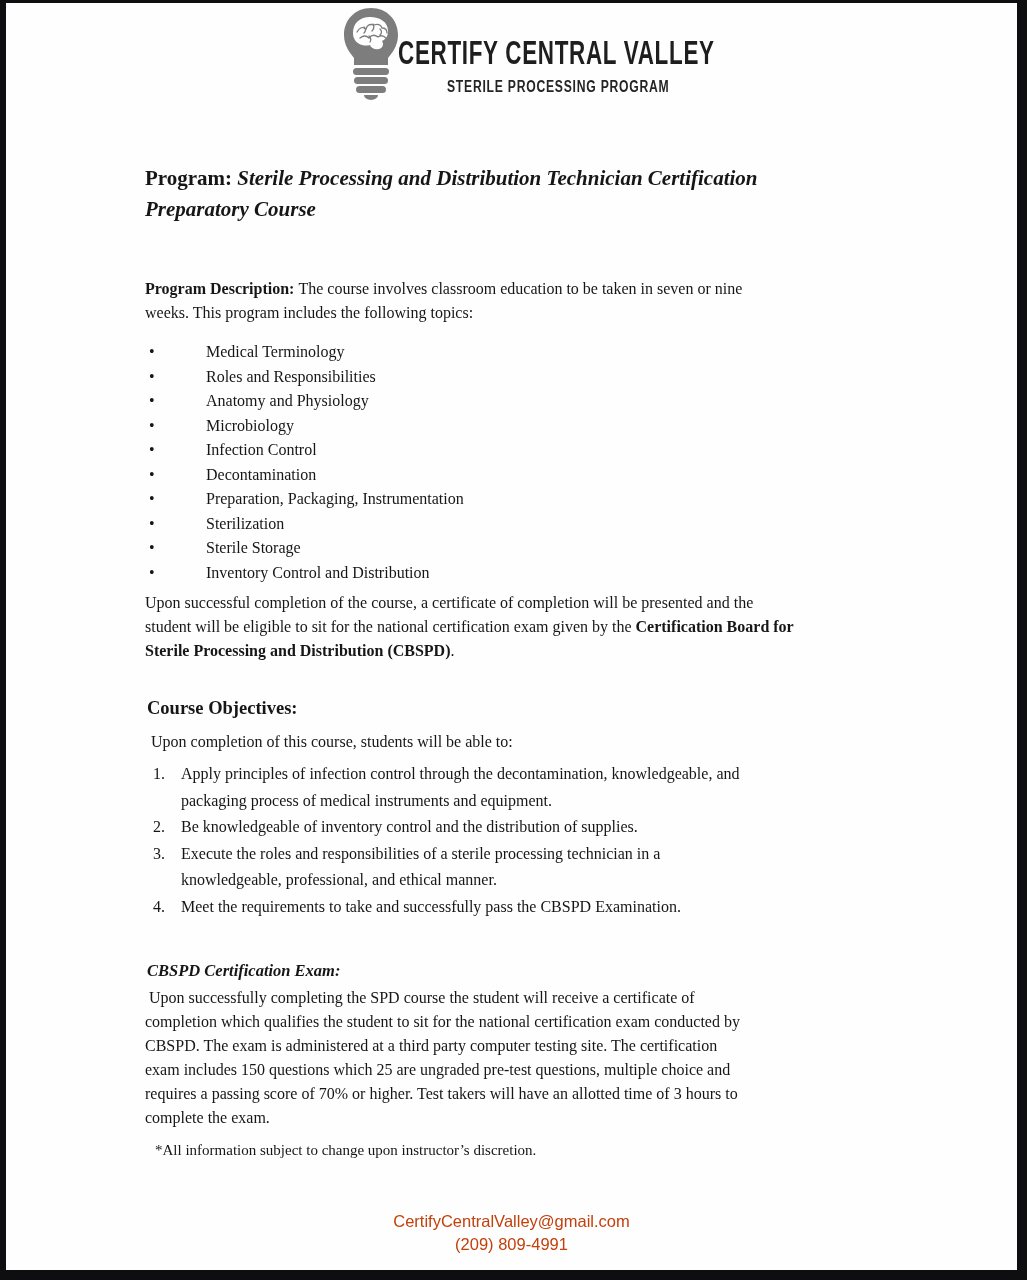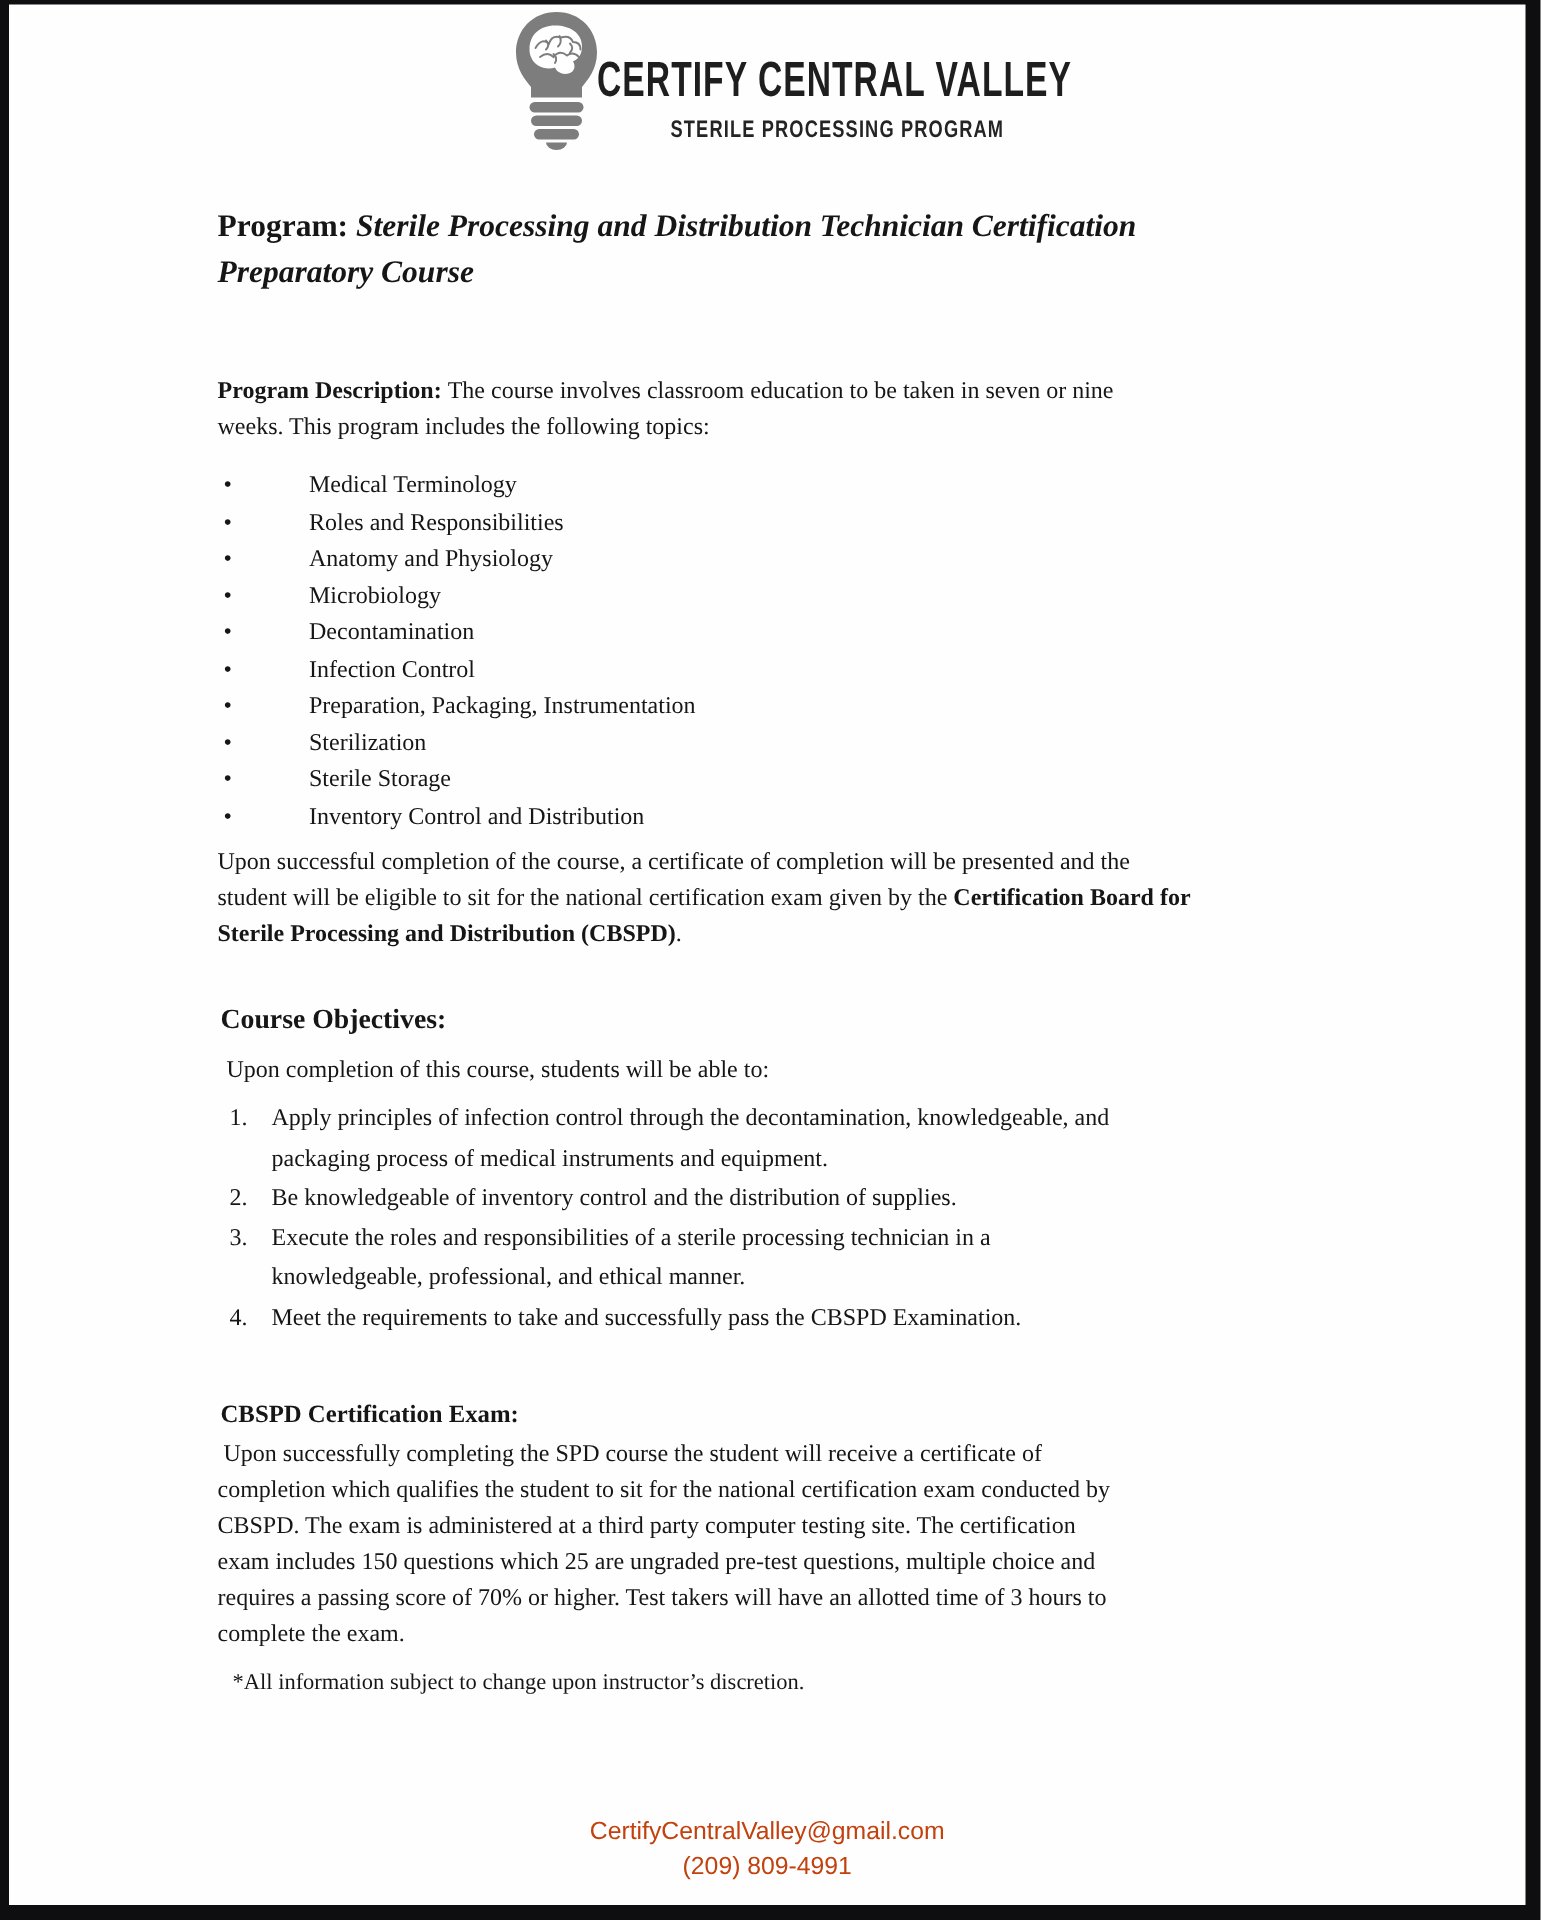--- a/index.html
+++ b/index.html
@@ -19,39 +19,39 @@
     font-size:33px;line-height:33px;letter-spacing:1px;white-space:nowrap;
     transform:scaleX(0.68);transform-origin:left center;color:#1e1e1e;
   }
   .tagline{
     position:absolute;left:441px;top:76px;
     font-family:"Liberation Sans", sans-serif;font-weight:bold;
     font-size:16px;line-height:16px;letter-spacing:1px;white-space:nowrap;
     transform:scaleX(0.76);transform-origin:left center;color:#242424;
   }
   
-  .content{padding:132px 100px 0 91px;font-size:16px;}
+  .content{padding:132px 100px 0 91px;font-size:16px;margin-top:28px;}
   .pre{white-space:pre-line;}
   h1{font-size:21px;font-weight:bold;line-height:31px;margin:0;}
   h1 .it{font-style:italic;}
   .bold{font-weight:bold;}
   p.desc{margin:52px 0 0;line-height:24px;}
   ul.topics{list-style:none;margin:15px 0 0;padding:0;}
   ul.topics li{position:relative;padding-left:61px;line-height:24.5px;}
   ul.topics li::before{content:"\2022";position:absolute;left:4px;}
   p.completion{margin:6px 0 0;line-height:24px;}
   h2{font-size:18.5px;font-weight:bold;line-height:24px;margin:33px 0 0 2px;}
   p.intro{margin:10px 0 0 6px;line-height:24px;}
   ol.objectives{list-style:none;margin:7px 0 0;padding:0;counter-reset:obj;}
   ol.objectives li{
     position:relative;padding-left:36px;line-height:26.5px;
     white-space:pre-line;counter-increment:obj;
   }
   ol.objectives li::before{content:counter(obj) ".";position:absolute;left:8px;top:0;}
-  h3{font-size:16.5px;font-weight:bold;line-height:24px;margin:39px 0 0 2px;}
+  h3{font-size:16.5px;font-weight:bold;line-height:24px;margin:39px 0 0 2px;font-style:italic;}
   p.exam{margin:3px 0 0;line-height:24px;text-indent:4px;}
   p.footnote{margin:10px 0 0 10px;font-size:15px;line-height:20px;}
   
   .footer{
     position:absolute;left:0;right:0;top:1207px;text-align:center;
     font-family:"Liberation Sans", sans-serif;font-size:16.5px;line-height:23px;color:#c2410c;
   }
 </style>
 </head>
 <body>
@@ -83,22 +83,22 @@
 Preparatory Course</span></h1>
 
     <p class="desc pre"><span class="bold">Program Description: </span><span>The course involves classroom education to be taken in seven or nine
 weeks. This program includes the following topics:</span></p>
 
     <ul class="topics">
         <li>Medical Terminology</li>
         <li>Roles and Responsibilities</li>
         <li>Anatomy and Physiology</li>
         <li>Microbiology</li>
+        <li>Infection Control</li>
         <li>Decontamination</li>
-        <li>Infection Control</li>
         <li>Preparation, Packaging, Instrumentation</li>
         <li>Sterilization</li>
         <li>Sterile Storage</li>
         <li>Inventory Control and Distribution</li>
       </ul>
 
     <p class="completion pre"><span>Upon successful completion of the course, a certificate of completion will be presented and the
 student will be eligible to sit for the national certification exam given by the </span><span class="bold">Certification Board for
 Sterile Processing and Distribution (CBSPD)</span><span>.</span></p>
 

